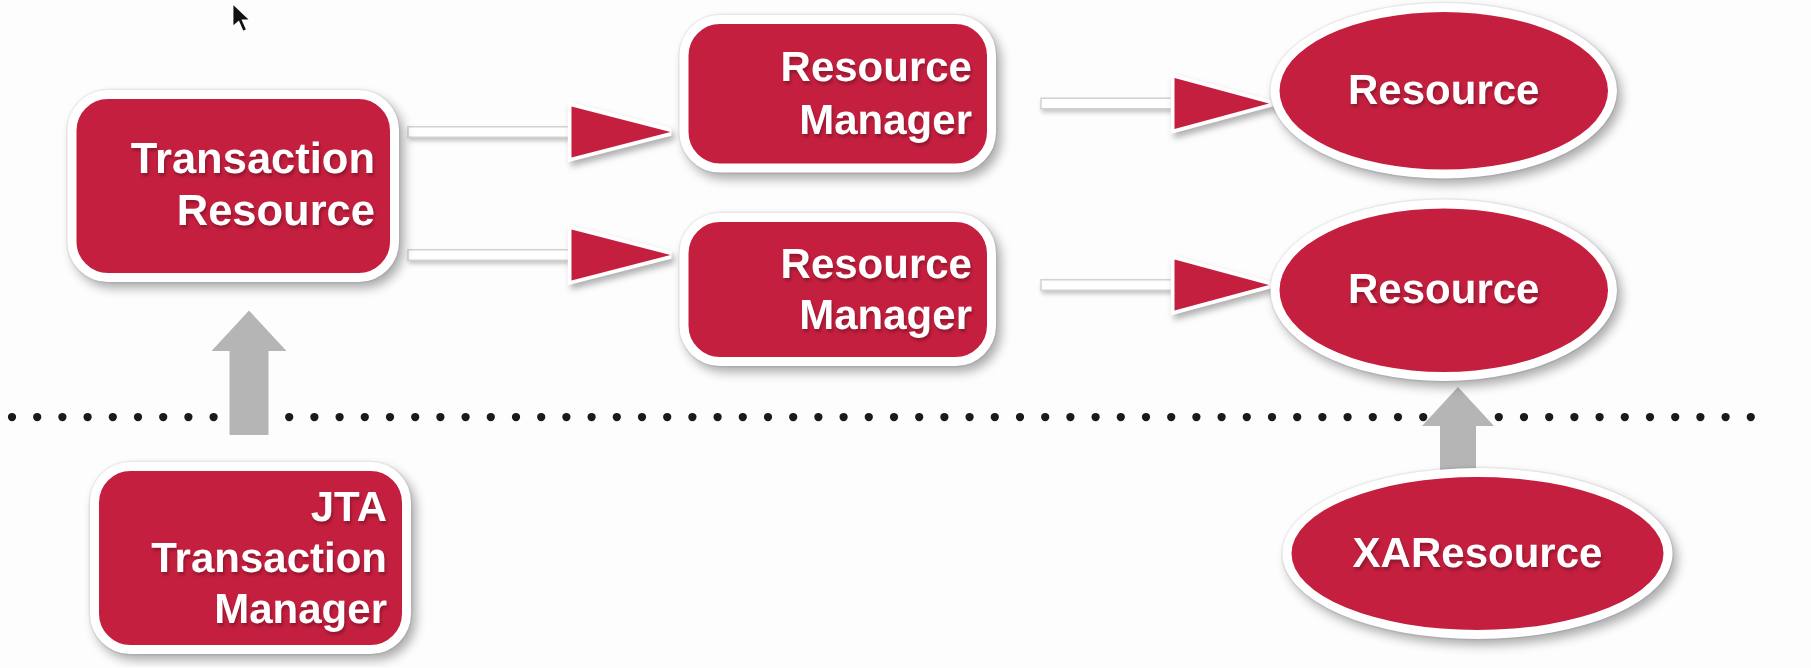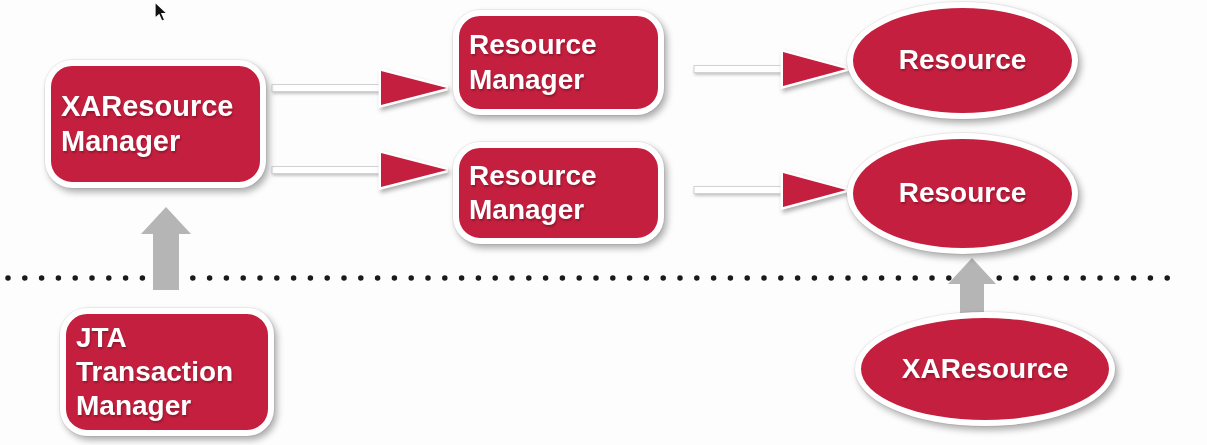--- a/index.html
+++ b/index.html
@@ -13,21 +13,21 @@
   .layer{position:absolute;left:0;top:0;width:1207px;height:445px;pointer-events:none;}
   .nodes{z-index:2;}
   .wires{z-index:1;}
   .node{
     position:absolute;
     box-sizing:border-box;
     background:#c41f3e;
     border:6px solid #ffffff;
     color:#ffffff;
     display:flex;align-items:center;justify-content:center;
-    text-align:left;
+    text-align:right;
     font-weight:bold;
     font-size:28px;
     line-height:1.22;
     box-shadow:0 0 0 1px rgba(0,0,0,0.05), 3px 4px 7px rgba(0,0,0,0.33);
     text-shadow:1px 2px 2px rgba(0,0,0,0.25);
     padding:0 10px;
   }
   .rect{border-radius:27px;}
   .ellipse{border-radius:50%;}
 
@@ -79,21 +79,21 @@
     </g>
 
     <g transform="translate(155,2) scale(1.35)">
       <path class="cursor-shape" d="M0,0 L0,12 L3,9.4 L5.1,14.2 L7.2,13.3 L5.1,8.6 L9,8.6 Z"></path>
     </g>
   </svg>
 
   <div class="layer nodes">
 
     <div class="node rect" id="node-tm">
-      <span>XAResource Manager</span>
+      <span>Transaction Resource</span>
     </div>
 
     <div class="node rect" id="node-rm1">
       <span>Resource Manager</span>
     </div>
 
     <div class="node rect" id="node-rm2">
       <span>Resource Manager</span>
     </div>
 

